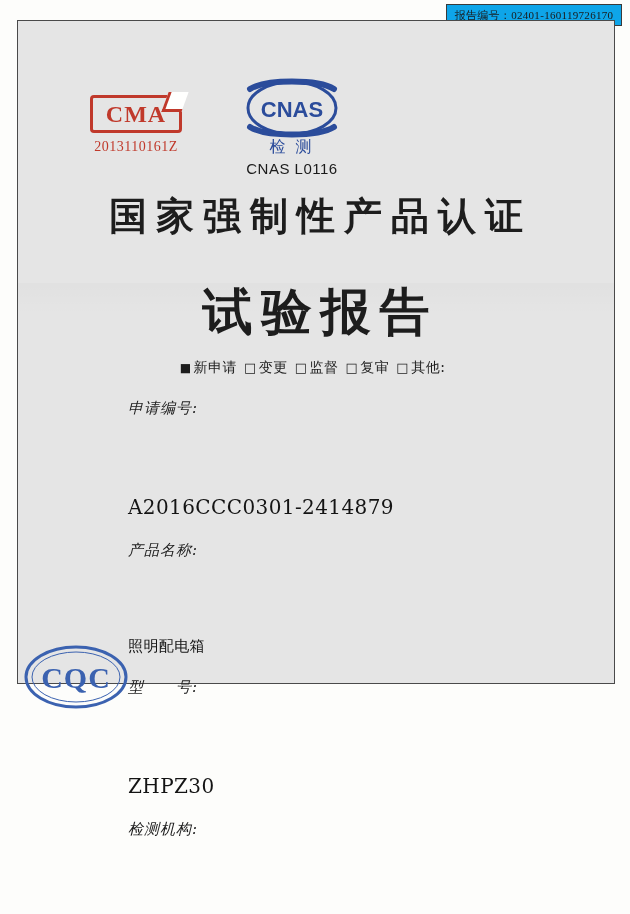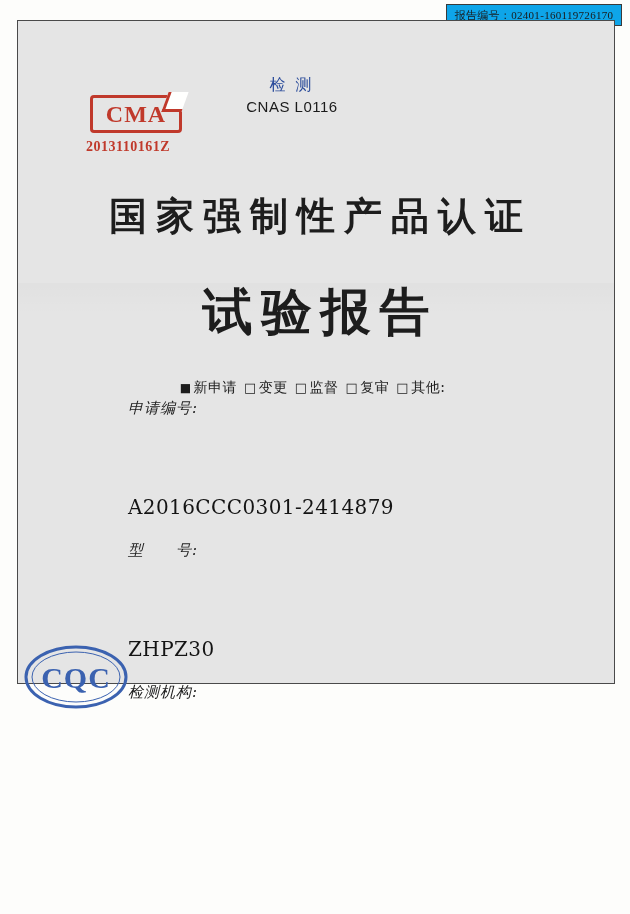--- a/index.html
+++ b/index.html
@@ -113,23 +113,24 @@
     line-height: 38px;
     text-align: center;
     font-family: "Liberation Serif", serif;
     font-weight: bold;
     font-size: 24px;
     color: #c0392b;
     letter-spacing: 1px;
   }
   .cma-code {
     margin-top: 6px;
+    text-align: center;
     font-family: "Liberation Serif", serif;
     font-size: 14px;
-    font-weight: bold;
+    font-weight: normal;
     color: #c0392b;
     letter-spacing: 0.5px;
   }
   .cnas-logo {
     position: absolute;
     left: 214px;
     top: 8px;
     width: 120px;
     text-align: center;
   }
@@ -177,21 +178,20 @@
   
   .checkline {
     position: absolute;
     top: 338px;
     width: 100%;
     text-align: center;
     font-size: 14px;
     color: #1d1d1d;
     font-family: "DejaVu Serif", serif;
     letter-spacing: 0.5px;
-    margin-top: 20px;
   }
   .checkline .opt { margin-right: 7px; white-space: nowrap; }
   .box-filled::before {
     content: "\25A0";
     margin-right: 2px;
     font-size: 12px;
   }
   .box-empty::before {
     content: "\25A1";
     margin-right: 2px;
@@ -271,40 +271,52 @@
       <div class="cma-logo">
         <div class="cma-mark">
           <div class="cma-border"></div>
           <div class="cma-text">CMA</div>
           <div class="cma-notch"></div>
         </div>
         <div class="cma-code">2013110161Z</div>
       </div>
 
       <div class="cnas-logo">
+        <div class="cnas-oval">
+          <svg width="112" height="62" viewBox="0 0 112 62">
+            <ellipse cx="56" cy="31" rx="44" ry="26" fill="none" stroke="#2b4c9b" stroke-width="3"></ellipse>
+            <path d="M14 12 C 30 2, 82 2, 98 12" fill="none" stroke="#2b4c9b" stroke-width="6" stroke-linecap="round"></path>
+            <path d="M14 50 C 30 60, 82 60, 98 50" fill="none" stroke="#2b4c9b" stroke-width="6" stroke-linecap="round"></path>
+            <text x="56" y="40" text-anchor="middle" font-family="Liberation Sans, sans-serif" font-size="22" font-weight="bold" fill="#2b4c9b">CNAS</text>
+          </svg>
+        </div>
         <div class="cnas-sub1">检 测</div>
         <div class="cnas-sub2">CNAS L0116</div>
       </div>
 
     </div>
 
     <div class="title-main">国家强制性产品认证</div>
     <div class="title-sub">试验报告</div>
 
     <div class="checkline">
       <span class="opt box-filled">新申请</span><span class="opt box-empty">变更</span><span class="opt box-empty">监督</span><span class="opt box-empty">复审</span><span class="opt box-empty">其他:</span>
     </div>
 
     <div class="fields">
 
       <div class="field-row">
         <div class="field-label">申请编号:</div>
         <div class="field-value">A2016CCC0301-2414879</div>
       </div>
 
+      <div class="field-row">
+        <div class="field-label">产品名称:</div>
+        <div class="field-value cn">照明配电箱</div>
+      </div>
 
       <div class="field-row">
         <div class="field-label spaced">型　　号:</div>
         <div class="field-value">ZHPZ30</div>
       </div>
 
       <div class="field-row">
         <div class="field-label">检测机构:</div>
       </div>
 

